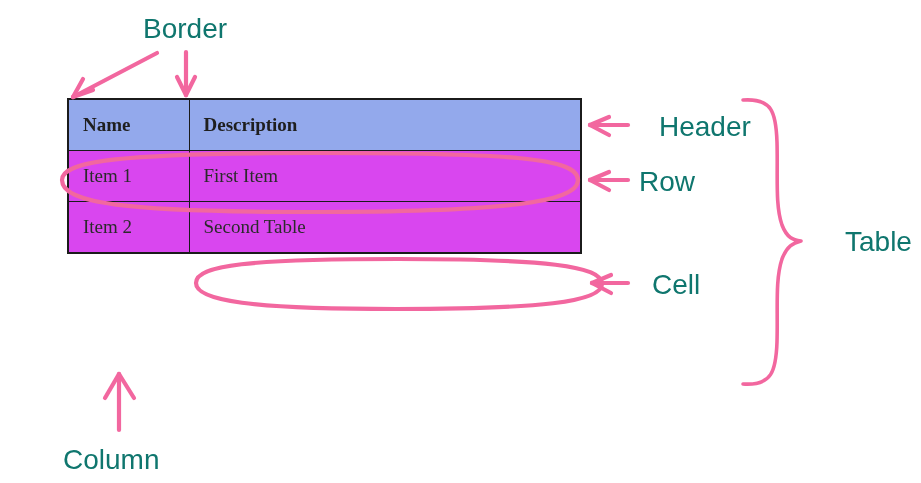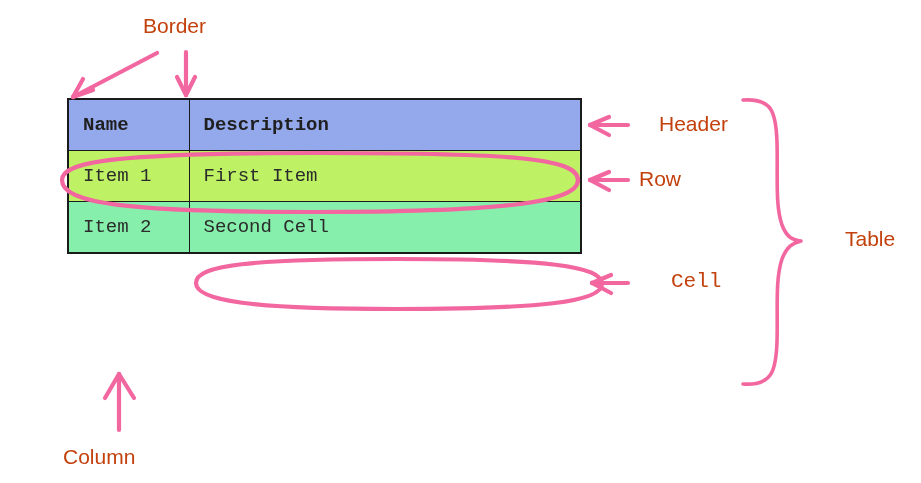--- a/index.html
+++ b/index.html
@@ -39,21 +39,21 @@
     position: absolute;
     left: 67px;
     top: 98px;
     width: 513px;
     z-index: 2;
   }
   table.demo-table {
     border-collapse: collapse;
     width: 513px;
     table-layout: fixed;
-    font-family: Liberation Mono, monospace;
+    font-family: Liberation Serif, serif;
     font-size: 19px;
     color: #2b2b2b;
     background: #ffffff;
   }
   table.demo-table,
   table.demo-table th,
   table.demo-table td {
     border: 1px solid #1b1b1b;
   }
   table.demo-table {
@@ -70,37 +70,37 @@
     overflow: hidden;
   }
   table.demo-table col.col-name { width: 121px; }
   table.demo-table col.col-desc { width: 392px; }
 
   table.demo-table thead th {
     background: #93a9ec;
     font-weight: bold;
     color: #1f1f1f;
   }
-  table.demo-table tbody tr.row-odd td { background: #bef264; }
-  table.demo-table tbody tr.row-even td { background: #86efac; }
+  table.demo-table tbody tr.row-odd td { background: #d946ef; }
+  table.demo-table tbody tr.row-even td { background: #d946ef; }
 
   
   .anno-label {
     position: absolute;
     font-family: "Liberation Sans", sans-serif;
-    font-size: 21px;
-    color: #c2410c;
+    font-size: 28px;
+    color: #0f766e;
     white-space: nowrap;
     z-index: 6;
     line-height: 1;
   }
   #label-border  { left: 143px; top: 15px; }
   #label-header  { left: 639px; top: 113px; margin-left: 20px; }
   #label-row     { left: 639px; top: 168px; }
-  #label-cell    { left: 671px; top: 271px; font-family: Liberation Mono, monospace; }
+  #label-cell    { left: 652px; top: 271px; }
   #label-table   { left: 829px; top: 228px; margin-left: 16px; }
   #label-column  { left: 63px;  top: 446px; }
 </style>
 </head>
 <body>
 
 <div id="stage">
 
   <div id="table-wrap">
     <table class="demo-table">
@@ -114,21 +114,21 @@
           <th>Description</th>
         </tr>
       </thead>
       <tbody>
         <tr class="row-odd">
           <td>Item 1</td>
           <td>First Item</td>
         </tr>
         <tr class="row-even">
           <td>Item 2</td>
-          <td>Second Cell</td>
+          <td>Second Table</td>
         </tr>
       </tbody>
     </table>
   </div>
 
   <svg id="annotations" viewBox="0 0 921 483" width="921" height="483">
     <defs>
       <style>
         .ink { fill: none; stroke: #f2679f; stroke-width: 4.2;
                stroke-linecap: round; stroke-linejoin: round; }

